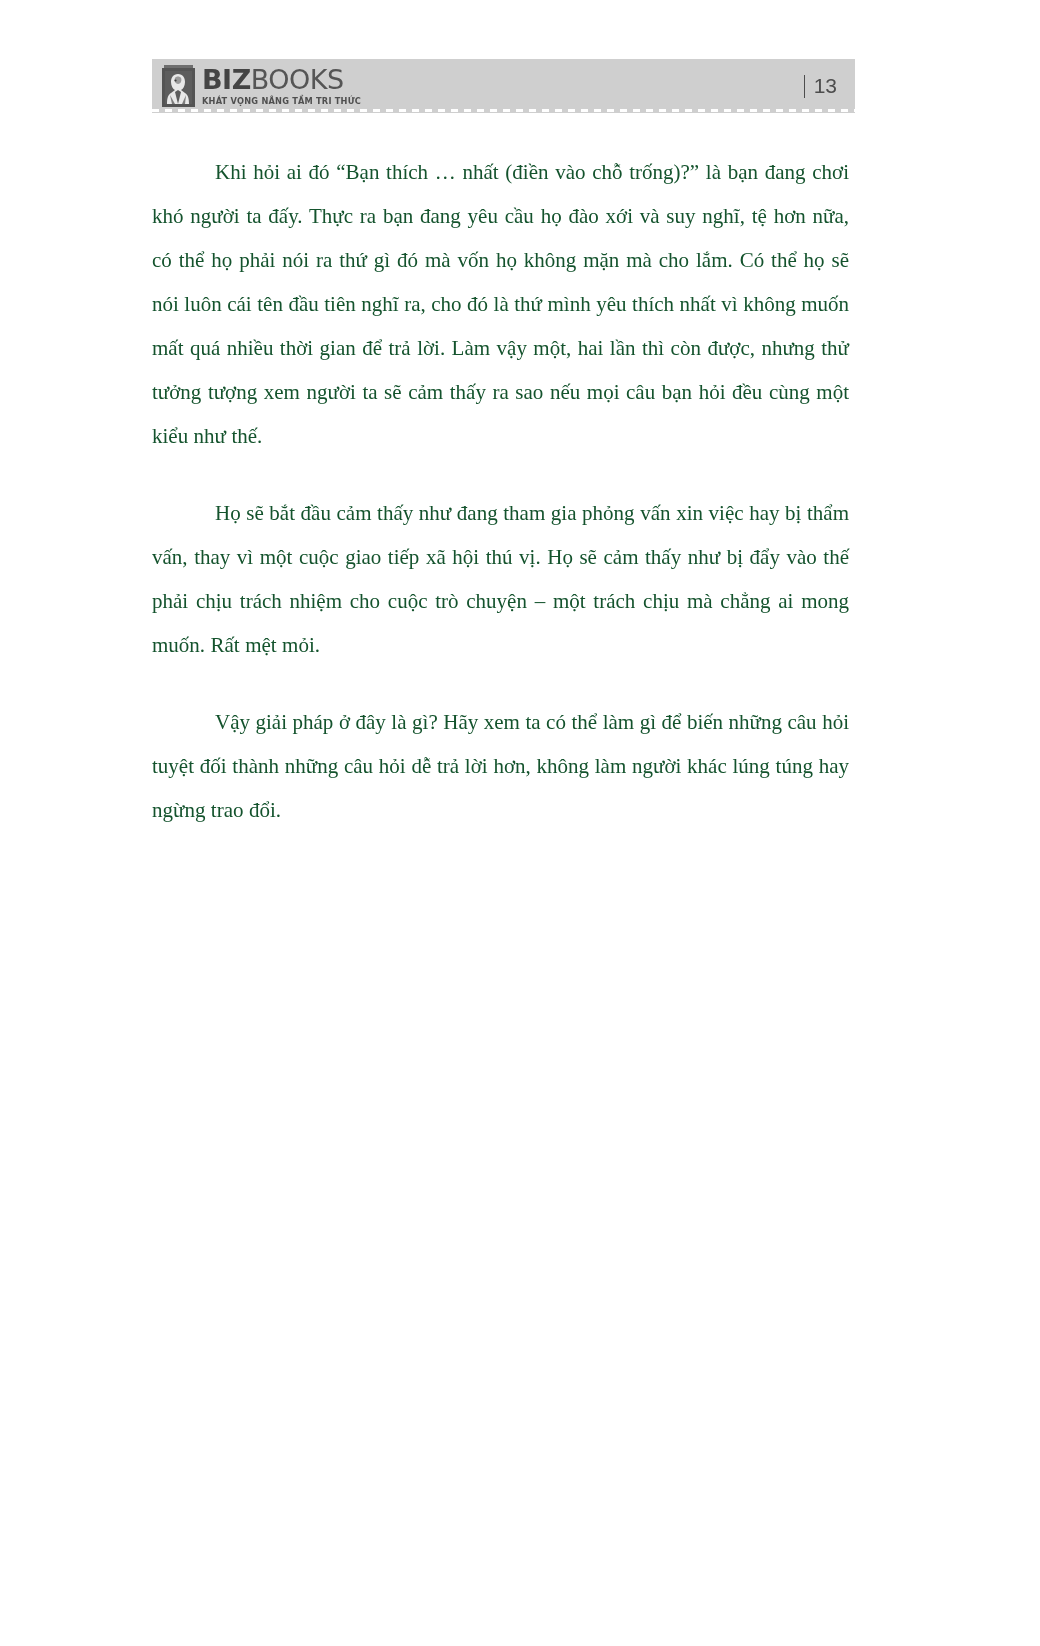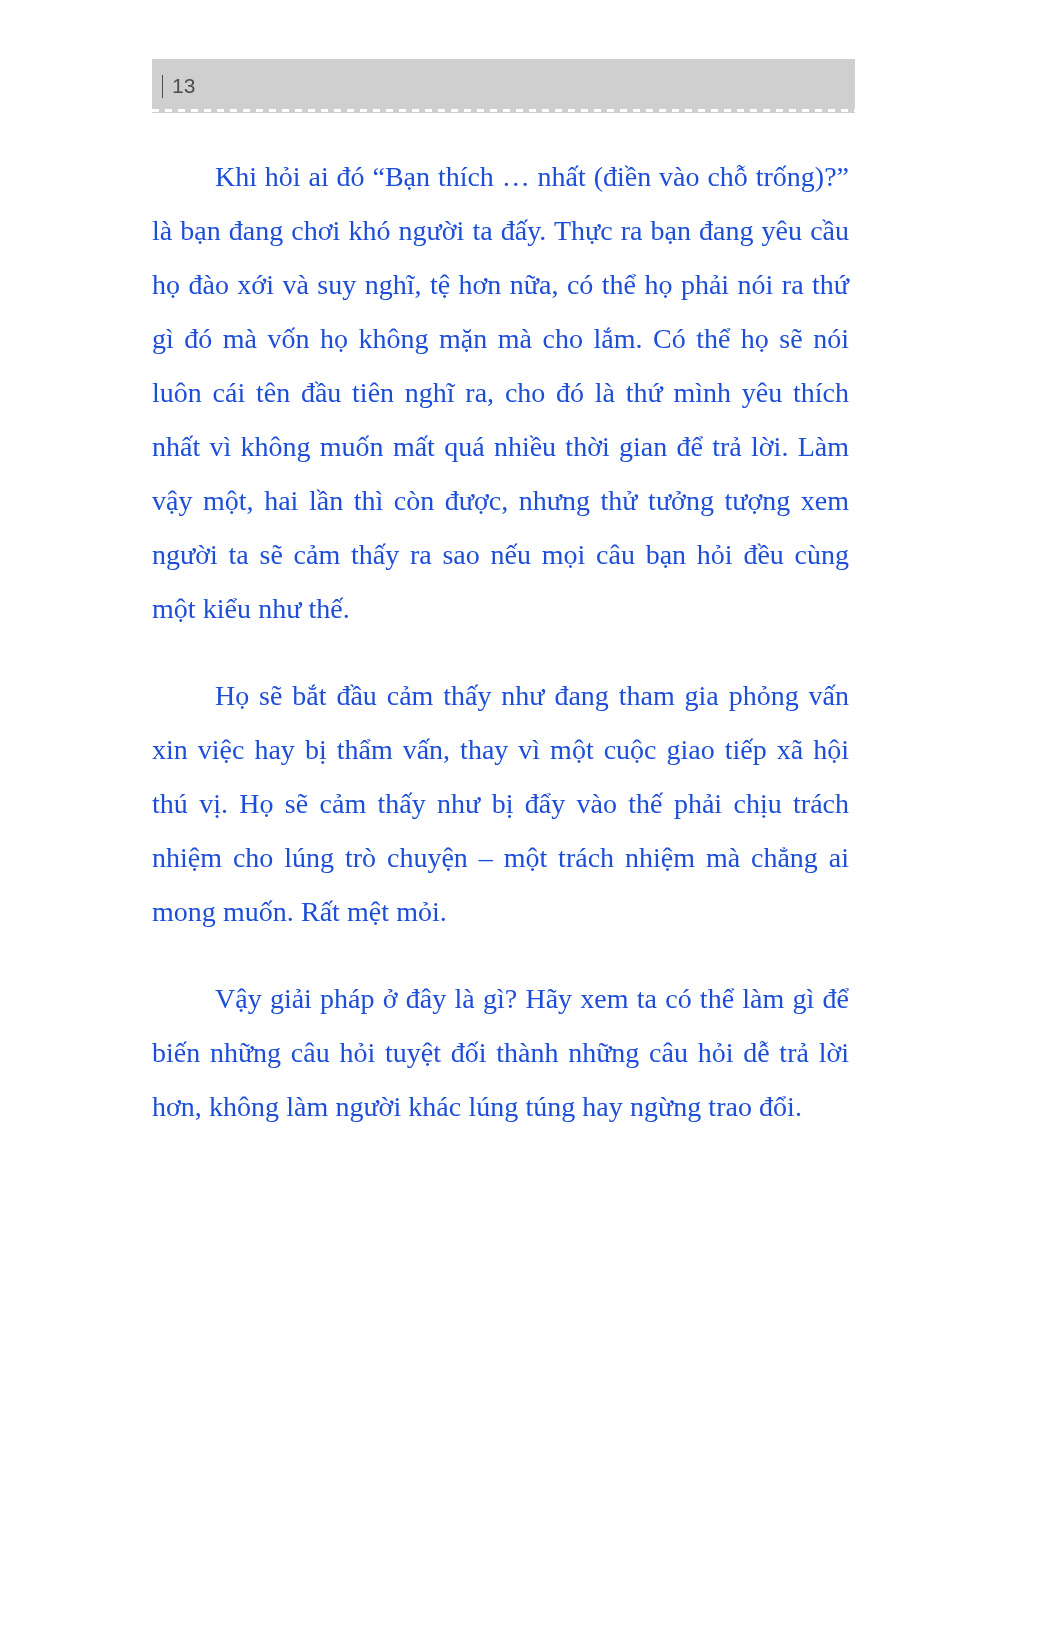--- a/index.html
+++ b/index.html
@@ -116,43 +116,61 @@
 
   
   .body-copy {
     position: absolute;
     left: 152px;
     top: 150px;
     width: 697px;
   }
   .para {
     margin: 0 0 33px 0;
-    font-size: 28px;
-    line-height: 54px;
-    color: #1d4ed8;
+    font-size: 21px;
+    line-height: 44px;
+    color: #14532d;
     text-align: justify;
     text-justify: inter-word;
     text-indent: 63px;
     word-spacing: 0.2px;
   }
   .para:last-child { margin-bottom: 8px; }
 </style>
 </head>
 <body>
 
 <div class="page">
 
   <div class="header-band">
 
+    <div class="logo-lockup">
+      <svg class="logo-emblem" viewBox="0 0 33 42" aria-hidden="true">
+        <rect x="0" y="3" width="33" height="39" fill="#545454"></rect>
+        <rect x="2" y="0" width="29" height="3" fill="#6e6e6e"></rect>
+        <rect x="3" y="6" width="27" height="33" fill="#5d5d5d"></rect>
+        <path d="M16 9 C11 9 9 13 9 17 C9 21 11 24 13 25 L9 28 C6 30 5 33 5 39 L27 39 C27 33 26 30 23 28 L19 25 C21 24 23 21 23 17 C23 13 21 9 16 9 Z" fill="#e8e8e8"></path>
+        <path d="M16 25 L13 27 L16 39 L19 27 Z" fill="#5d5d5d"></path>
+        <path d="M13 13 C14 11 18 11 19 13 C20 15 19 19 16 19 C13 19 12 15 13 13 Z" fill="#9a9a9a"></path>
+        <circle cx="13.5" cy="15.5" r="1.1" fill="#3d3d3d"></circle>
+        <path d="M8 30 L13 39 L10 39 Z" fill="#7d7d7d"></path>
+        <path d="M24 30 L20 39 L23 39 Z" fill="#7d7d7d"></path>
+      </svg>
+
+      <div class="logo-text-block">
+        <div class="logo-wordmark"><span class="biz">BIZ</span><span class="books">BOOKS</span></div>
+        <div class="logo-tagline">KHÁT VỌNG NÂNG TẦM TRI THỨC</div>
+      </div>
+    </div>
 
     <div class="folio">
       <span class="folio-rule"></span>
       <span>13</span>
     </div>
   </div>
 
   <div class="body-copy">
     <p class="para">Khi hỏi ai đó “Bạn thích … nhất (điền vào chỗ trống)?” là bạn đang chơi khó người ta đấy. Thực ra bạn đang yêu cầu họ đào xới và suy nghĩ, tệ hơn nữa, có thể họ phải nói ra thứ gì đó mà vốn họ không mặn mà cho lắm. Có thể họ sẽ nói luôn cái tên đầu tiên nghĩ ra, cho đó là thứ mình yêu thích nhất vì không muốn mất quá nhiều thời gian để trả lời. Làm vậy một, hai lần thì còn được, nhưng thử tưởng tượng xem người ta sẽ cảm thấy ra sao nếu mọi câu bạn hỏi đều cùng một kiểu như thế.</p>
-    <p class="para">Họ sẽ bắt đầu cảm thấy như đang tham gia phỏng vấn xin việc hay bị thẩm vấn, thay vì một cuộc giao tiếp xã hội thú vị. Họ sẽ cảm thấy như bị đẩy vào thế phải chịu trách nhiệm cho lúng trò chuyện – một trách nhiệm mà chẳng ai mong muốn. Rất mệt mỏi.</p>
+    <p class="para">Họ sẽ bắt đầu cảm thấy như đang tham gia phỏng vấn xin việc hay bị thẩm vấn, thay vì một cuộc giao tiếp xã hội thú vị. Họ sẽ cảm thấy như bị đẩy vào thế phải chịu trách nhiệm cho cuộc trò chuyện – một trách chịu mà chẳng ai mong muốn. Rất mệt mỏi.</p>
     <p class="para">Vậy giải pháp ở đây là gì? Hãy xem ta có thể làm gì để biến những câu hỏi tuyệt đối thành những câu hỏi dễ trả lời hơn, không làm người khác lúng túng hay ngừng trao đổi.</p>
   </div>
 
 </div>
 
 </body></html>

